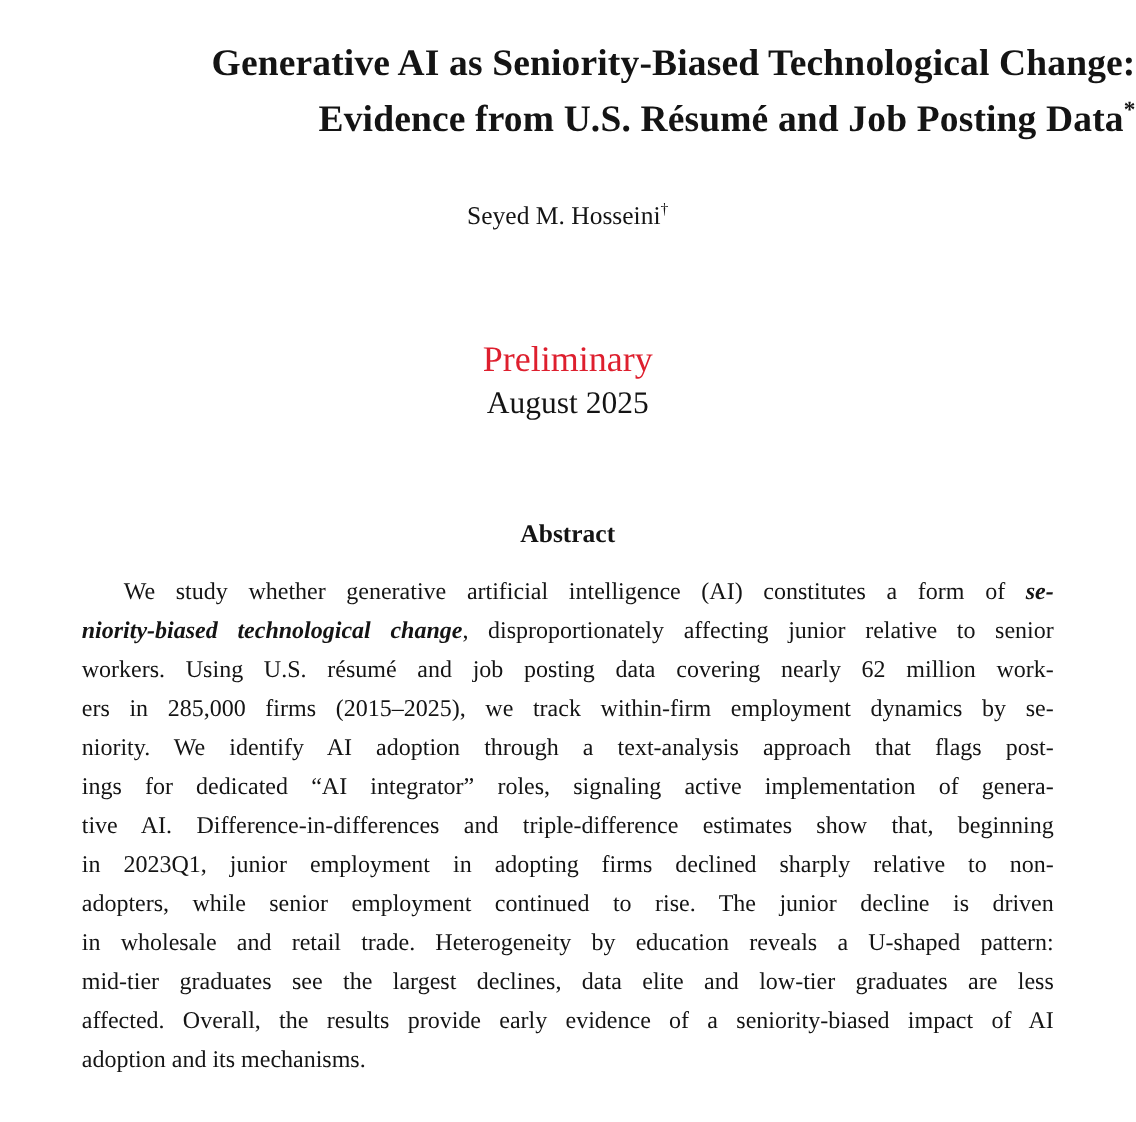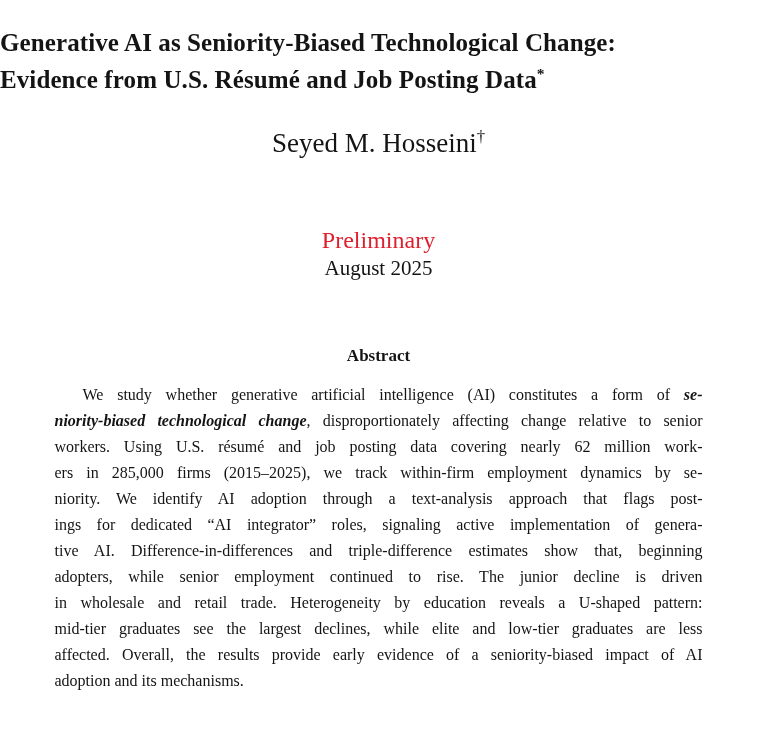--- a/index.html
+++ b/index.html
@@ -15,41 +15,41 @@
     overflow: hidden;
   }
   .page {
     width: 757px;
     height: 748px;
     box-sizing: border-box;
     padding-top: 24px;
   }
   .title {
     margin: 0;
-    text-align: left;
+    text-align: right;
     font-weight: bold;
     font-size: 25px;
     line-height: 37px;
     letter-spacing: 0.1px;
   }
   .title-line {
     display: block;
     white-space: nowrap;
   }
   sup.marker {
     font-size: 62%;
     line-height: 0;
     vertical-align: super;
   }
   .authors {
     margin-top: 32px;
     display: flex;
     justify-content: center;
     gap: 58px;
-    font-size: 27px;
+    font-size: 17px;
     line-height: 27px;
   }
   .author {
     white-space: nowrap;
   }
   .status {
     margin-top: 70px;
     text-align: center;
     font-size: 24px;
     line-height: 26px;
@@ -104,27 +104,28 @@
     </div>
 
   <div class="status" id="status-label" style="color: rgb(222, 31, 46);">Preliminary</div>
 
   <div class="date">August 2025</div>
 
   <div class="abstract">
     <div class="abstract-heading">Abstract</div>
     <div class="abstract-body" id="abstract-body">
         <div class="abs-line first"><span>We study whether generative artificial intelligence (AI) constitutes a form of </span><span class="it">se-</span></div>
-        <div class="abs-line"><span class="it">niority-biased technological change</span><span>, disproportionately affecting change relative to senior</span></div>
+        <div class="abs-line"><span class="it">niority-biased technological change</span><span>, disproportionately affecting junior relative to senior</span></div>
         <div class="abs-line"><span>workers. Using U.S. résumé and job posting data covering nearly 62 million work-</span></div>
         <div class="abs-line"><span>ers in 285,000 firms (2015–2025), we track within-firm employment dynamics by se-</span></div>
         <div class="abs-line"><span>niority. We identify AI adoption through a text-analysis approach that flags post-</span></div>
         <div class="abs-line"><span>ings for dedicated “AI integrator” roles, signaling active implementation of genera-</span></div>
         <div class="abs-line"><span>tive AI. Difference-in-differences and triple-difference estimates show that, beginning</span></div>
+        <div class="abs-line"><span>in 2023Q1, junior employment in adopting firms declined sharply relative to non-</span></div>
         <div class="abs-line"><span>adopters, while senior employment continued to rise. The junior decline is driven</span></div>
         <div class="abs-line"><span>in wholesale and retail trade. Heterogeneity by education reveals a U-shaped pattern:</span></div>
-        <div class="abs-line"><span>mid-tier graduates see the largest declines, while elite and low-tier graduates are less</span></div>
+        <div class="abs-line"><span>mid-tier graduates see the largest declines, data elite and low-tier graduates are less</span></div>
         <div class="abs-line"><span>affected. Overall, the results provide early evidence of a seniority-biased impact of AI</span></div>
         <div class="abs-line last"><span>adoption and its mechanisms.</span></div>
       </div>
   </div>
 
 </div>
 
 </body></html>

